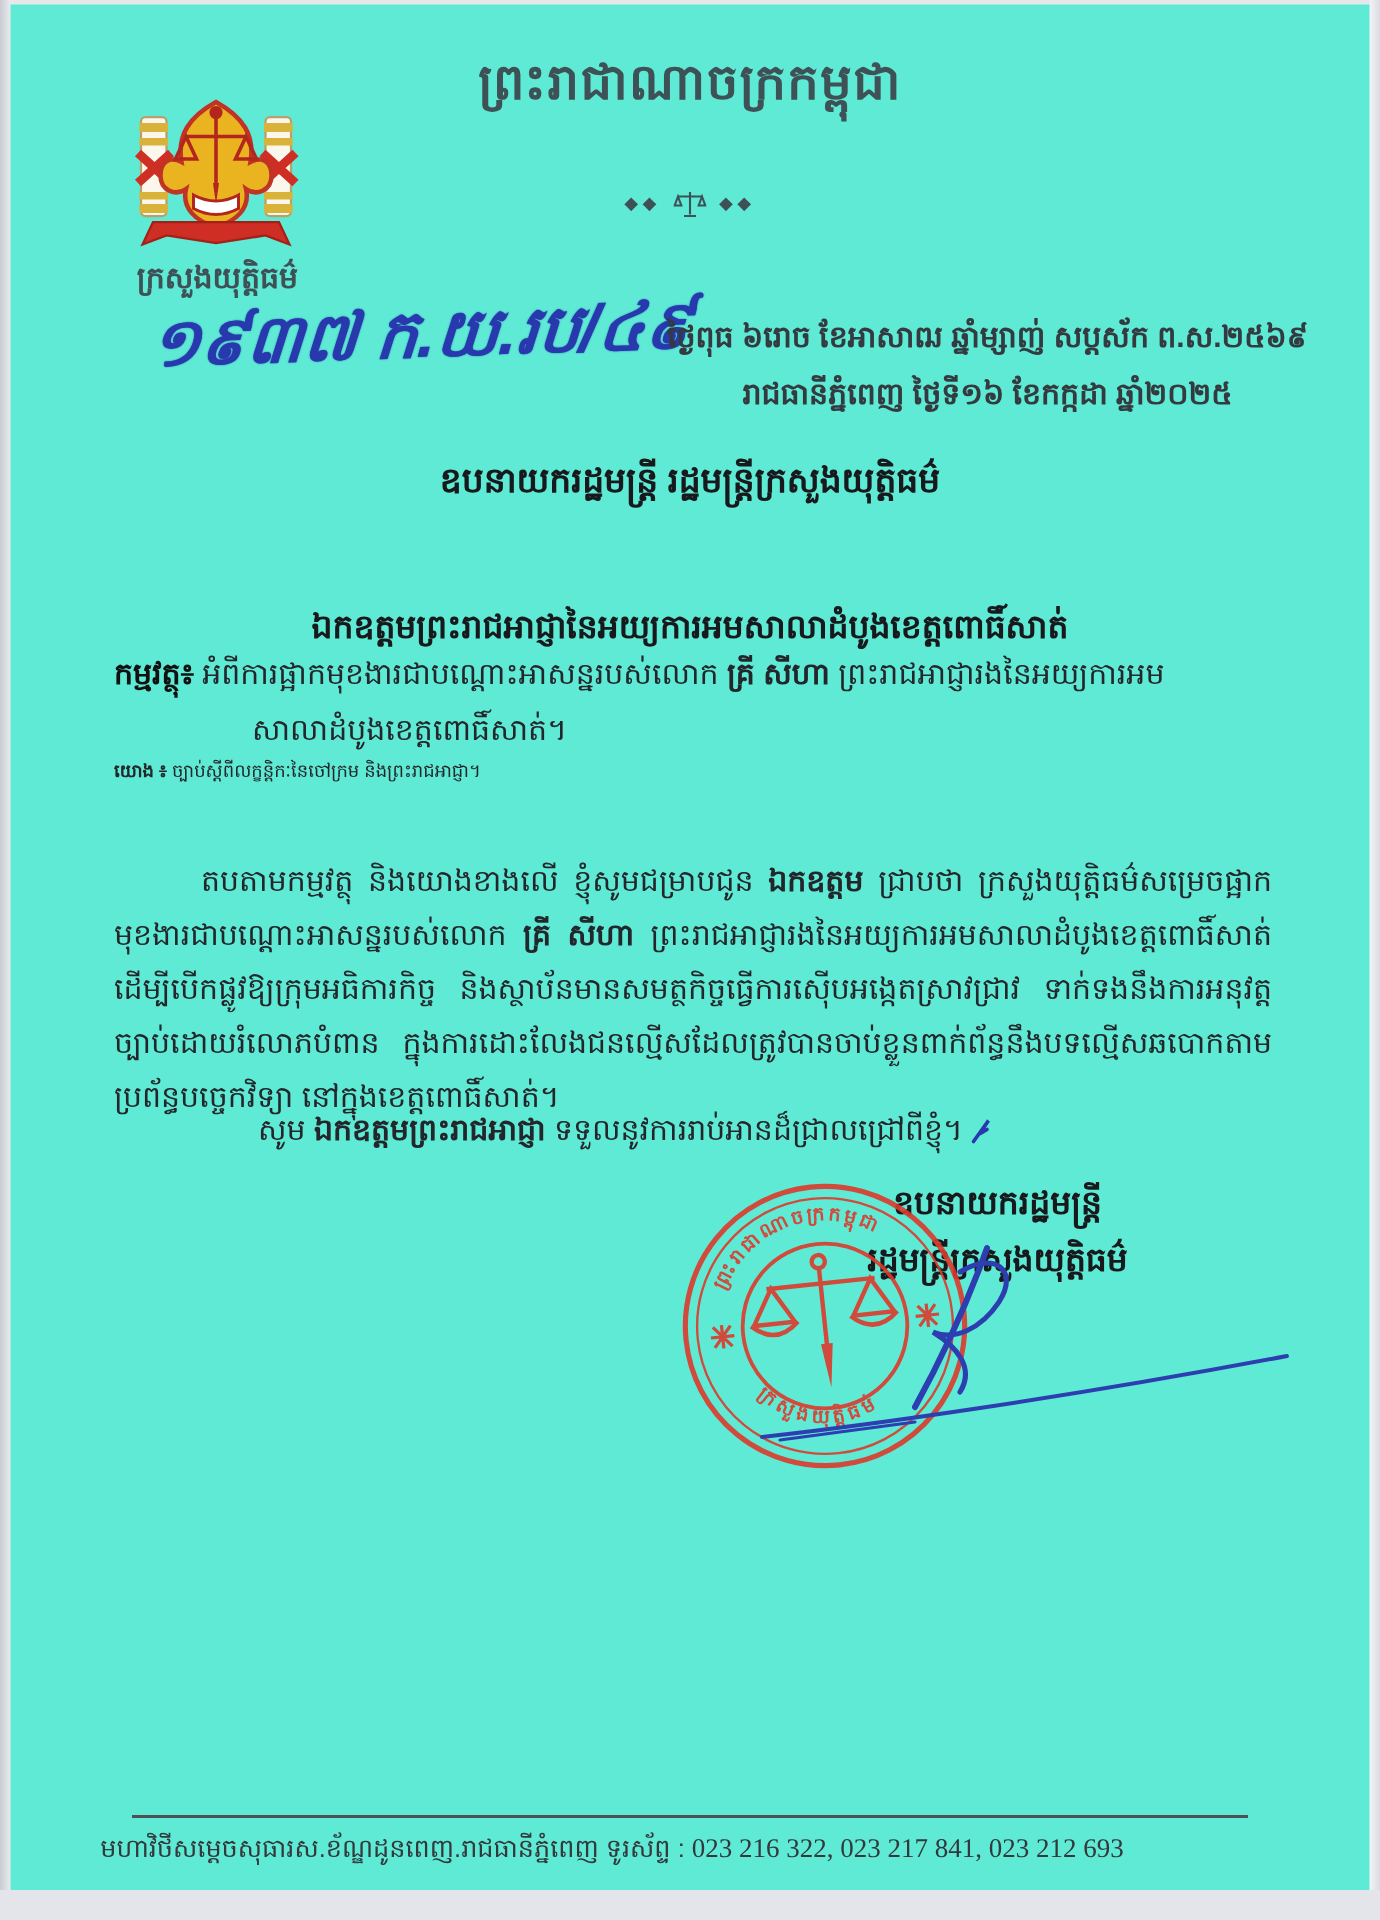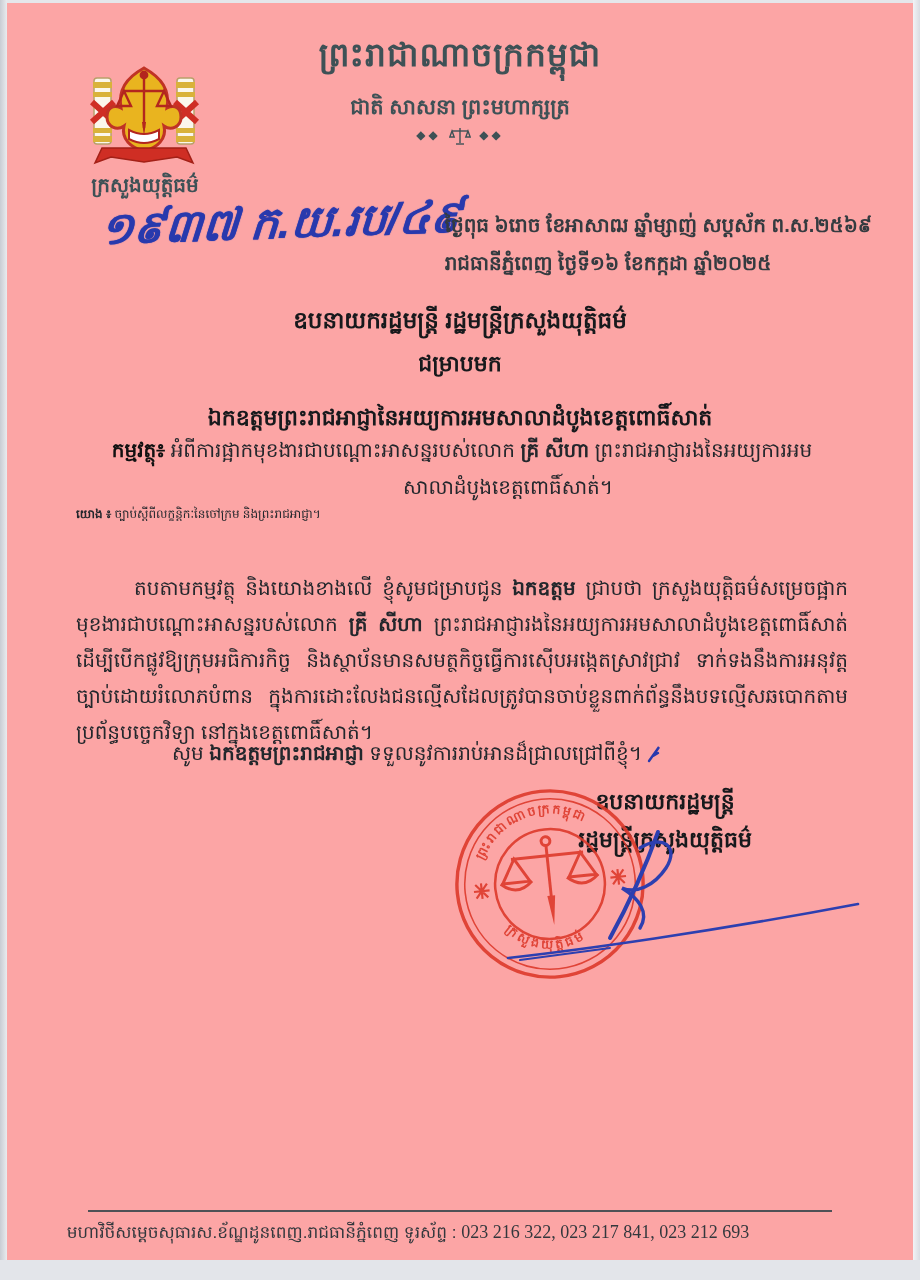--- a/index.html
+++ b/index.html
@@ -1,20 +1,20 @@
 <!DOCTYPE html>
 <html><head>
 <meta charset="utf-8">
 <style>
   * { margin:0; padding:0; box-sizing:border-box; }
   html,body { background:#cfd2d8; }
   body { font-family:"Liberation Sans","DejaVu Sans",sans-serif; }
   #page {
     position:relative; width:920px; height:1280px; margin:0 auto;
-    background:#fca5a5; overflow:hidden;text-decoration:underline;
+    background:#5eead4; overflow:hidden;text-decoration:underline;
   }
   .edge-left  { position:absolute; left:0; top:0; width:7px; height:1280px; background:linear-gradient(90deg,#c9ccd3,#e9ebee); }
   .edge-right { position:absolute; right:0; top:0; width:7px; height:1280px; background:linear-gradient(270deg,#d9dce2,#f2f3f6); }
   .edge-top   { position:absolute; left:0; top:0; width:920px; height:3px; background:#e5e7eb; }
   .edge-bottom{ position:absolute; left:0; top:1260px; width:920px; height:20px; background:#e3e5ea; }
 
   .abs { position:absolute; }
   .center { text-align:center; }
   .teal { color:#3e5156; }
 
@@ -27,27 +27,27 @@
   .ministry { left:40px; top:172px; width:210px; font-size:20px; font-weight:bold; }
 
   .num-row { left:58px; top:233px; font-size:19px; font-weight:bold; color:#3e5156; }
   .num-dots { display:inline-block; width:245px; border-bottom:2px dotted #6b7176; height:16px; }
   .num-hand {
     left:100px; top:196px; width:300px; font-size:44px; font-weight:bold;
     color:#2839ad; transform:rotate(-2deg) skewX(-6deg); white-space:nowrap;
     font-style:italic; text-shadow:0 0 1px #2839ad;
   }
 
-  .dates { right:48px; top:206px; text-align:left; font-size:20px; line-height:38px; color:#343b40; font-weight:bold; }
+  .dates { right:48px; top:206px; text-align:center; font-size:20px; line-height:38px; color:#343b40; font-weight:bold; }
 
   .from-title { left:0; width:920px; top:306px; font-size:23px; font-weight:bold; color:#17191c; }
   .to-label   { left:0; width:920px; top:350px; font-size:22px; font-weight:bold; color:#17191c; }
   .to-line    { left:0; width:920px; top:404px; font-size:22px; font-weight:bold; color:#17191c; }
 
-  .subject { left:76px; top:432px; width:772px; font-size:20px; line-height:37px; color:#23272c;text-align:center; }
+  .subject { left:76px; top:432px; width:772px; font-size:20px; line-height:37px; color:#23272c; }
   .subject .lbl { font-weight:bold; color:#111; }
   .subject .second { padding-left:92px; }
   .ref { left:76px; top:506px; width:772px; font-size:12px; color:#23272c; }
   .ref .lbl { font-weight:bold; }
 
   .bodytext {
     left:76px; top:546px; width:772px; font-size:20px; line-height:36px;
     text-align:justify; text-indent:58px; color:#23272c;margin-top:24px;
   }
   .bold { font-weight:bold; }
@@ -72,21 +72,20 @@
 </head>
 <body>
 
 <div id="page">
   <div class="edge-top"></div>
   <div class="edge-left"></div>
   <div class="edge-right"></div>
   <div class="edge-bottom"></div>
 
   <div class="abs center teal kingdom">ព្រះរាជាណាចក្រកម្ពុជា</div>
-  <div class="abs center teal motto">ជាតិ សាសនា ព្រះមហាក្សត្រ</div>
   <div class="abs center ornament">
     <span>◆◆</span>
     <svg width="22" height="20" viewBox="0 0 22 20">
       <g stroke="#3e5156" stroke-width="1.4" fill="none">
         <line x1="11" y1="2" x2="11" y2="17"></line>
           <line x1="3" y1="5" x2="19" y2="5"></line>
         <path d="M3,5 L0.8,11 L5.2,11 Z"></path>
           <path d="M19,5 L16.8,11 L21.2,11 Z"></path>
         <path d="M7,18 L15,18"></path>
       </g>
@@ -129,21 +128,20 @@
   <div class="abs center teal ministry">ក្រសួងយុត្តិធម៌</div>
 
   <div class="abs num-hand">១៩៣៧ ក.យ.រប/៤៩</div>
 
   <div class="abs dates">
     <div>ថ្ងៃពុធ ៦រោច ខែអាសាឍ ឆ្នាំម្សាញ់ សប្តស័ក ព.ស.២៥៦៩</div>
     <div>រាជធានីភ្នំពេញ ថ្ងៃទី១៦ ខែកក្កដា ឆ្នាំ២០២៥</div>
   </div>
 
   <div class="abs center from-title">ឧបនាយករដ្ឋមន្ត្រី រដ្ឋមន្ត្រីក្រសួងយុត្តិធម៌</div>
-  <div class="abs center to-label">ជម្រាបមក</div>
   <div class="abs center to-line">ឯកឧត្តមព្រះរាជអាជ្ញានៃអយ្យការអមសាលាដំបូងខេត្តពោធិ៍សាត់</div>
 
   <div class="abs subject">
     <span class="lbl">កម្មវត្ថុ៖</span><span> អំពីការផ្អាកមុខងារជាបណ្ដោះអាសន្នរបស់លោក </span><span class="bold">គ្រី សីហា</span><span> ព្រះរាជអាជ្ញារងនៃអយ្យការអម</span>
     <div class="second">សាលាដំបូងខេត្តពោធិ៍សាត់។</div>
   </div>
 
   <div class="abs ref">
     <span class="lbl">យោង ៖</span><span> ច្បាប់ស្ដីពីលក្ខន្តិកៈនៃចៅក្រម និងព្រះរាជអាជ្ញា។</span>
   </div>

